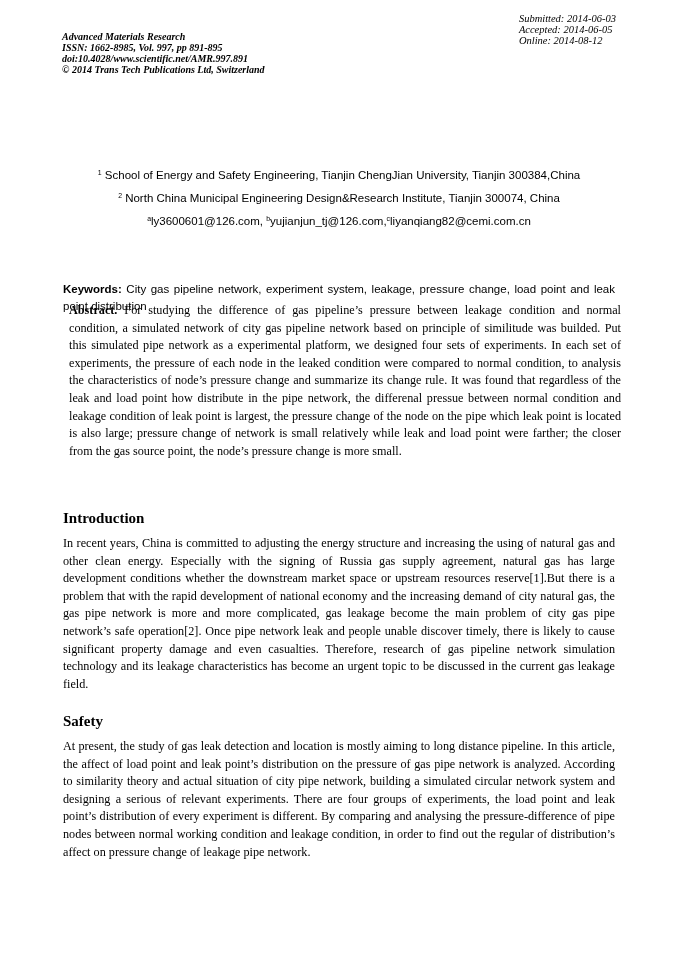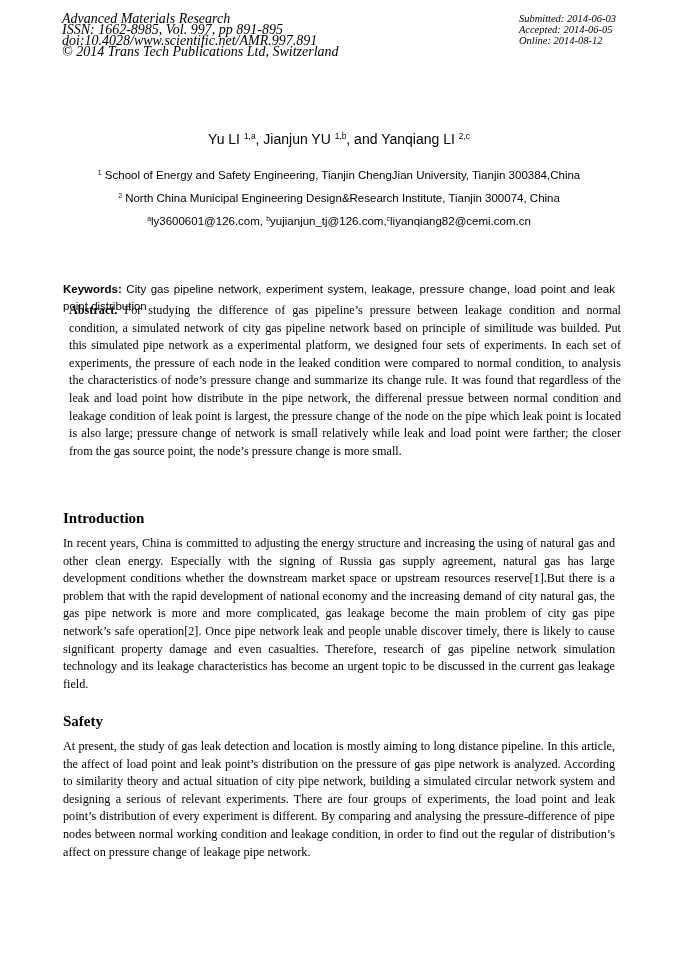--- a/index.html
+++ b/index.html
@@ -1,18 +1,18 @@
 <!DOCTYPE html>
 <html><head>
   <meta charset="utf-8">
   <style>
     html, body { margin: 0; padding: 0; background: #ffffff; }
     body { width: 678px; height: 959px; position: relative; overflow: hidden; color: #000; }
     .page { position: absolute; left: 0; top: 0; width: 678px; height: 959px; }
-    .hdr-left { position: absolute; left: 62px; top: 13px; font-family: "Liberation Serif", serif; font-style: italic; font-size: 14px; line-height: 11px; }
+    .hdr-left { position: absolute; left: 62px; top: 31px; font-family: "Liberation Serif", serif; font-style: italic; font-size: 10px; line-height: 11px; font-weight: bold; }
     .hdr-right { position: absolute; right: 62px; top: 13px; font-family: "Liberation Serif", serif; font-style: italic; font-size: 10.5px; line-height: 11px; }
     .title { position: absolute; left: 60px; width: 558px; top: 80px; text-align: center; font-family: "Liberation Sans", sans-serif; font-weight: bold; font-size: 14.6px; line-height: 20px; }
     .authors { position: absolute; left: 60px; width: 558px; top: 130px; text-align: center; font-family: "Liberation Sans", sans-serif; font-size: 14px; line-height: 18px; }
     .authors sup, .affil sup, .emails sup { font-size: 0.6em; vertical-align: 0.6em; line-height: 0; }
     .affil { position: absolute; left: 60px; width: 558px; text-align: center; font-family: "Liberation Sans", sans-serif; font-size: 11.5px; line-height: 14px; }
     .emails { position: absolute; left: 60px; width: 558px; top: 214px; text-align: center; font-family: "Liberation Sans", sans-serif; font-size: 11.5px; line-height: 14px; }
     .keywords { position: absolute; left: 63px; width: 552px; top: 253px; font-family: "Liberation Sans", sans-serif; font-size: 11.5px; line-height: 17px; text-align: justify; margin-top: 28px; }
     .keywords b { font-weight: bold; }
     .body-text { font-family: "Liberation Serif", serif; font-size: 12.2px; line-height: 17.6px; text-align: justify; }
     .abstract { position: absolute; left: 69px; width: 552px; top: 302px; }
@@ -33,23 +33,20 @@
     <div>© 2014 Trans Tech Publications Ltd, Switzerland</div>
   </div>
 
   <div class="hdr-right">
     <div>Submitted: 2014-06-03</div>
     <div>Accepted: 2014-06-05</div>
     <div>Online: 2014-08-12</div>
   </div>
 
 
-  <div class="authors">
-    <span>Yu LI</span>&nbsp;<sup>1,a</sup><span>, </span><span>Jianjun YU</span>&nbsp;<sup>1,b</sup><span>, and </span><span>Yanqiang LI</span>&nbsp;<sup>2,c</sup>
-  </div>
 
   <div class="affil" style="top:168px;">
     <sup>1</sup>&nbsp;<span>School of Energy and Safety Engineering, Tianjin ChengJian University, Tianjin 300384,China</span>
   </div>
   <div class="affil" style="top:191px;">
     <sup>2</sup>&nbsp;<span>North China Municipal Engineering Design&amp;Research Institute, Tianjin 300074, China</span>
   </div>
 
   <div class="emails">
     <sup>a</sup><span>ly3600601@126.com, </span><sup>b</sup><span>yujianjun_tj@126.com,</span><sup>c</sup><span>liyanqiang82@cemi.com.cn</span>

